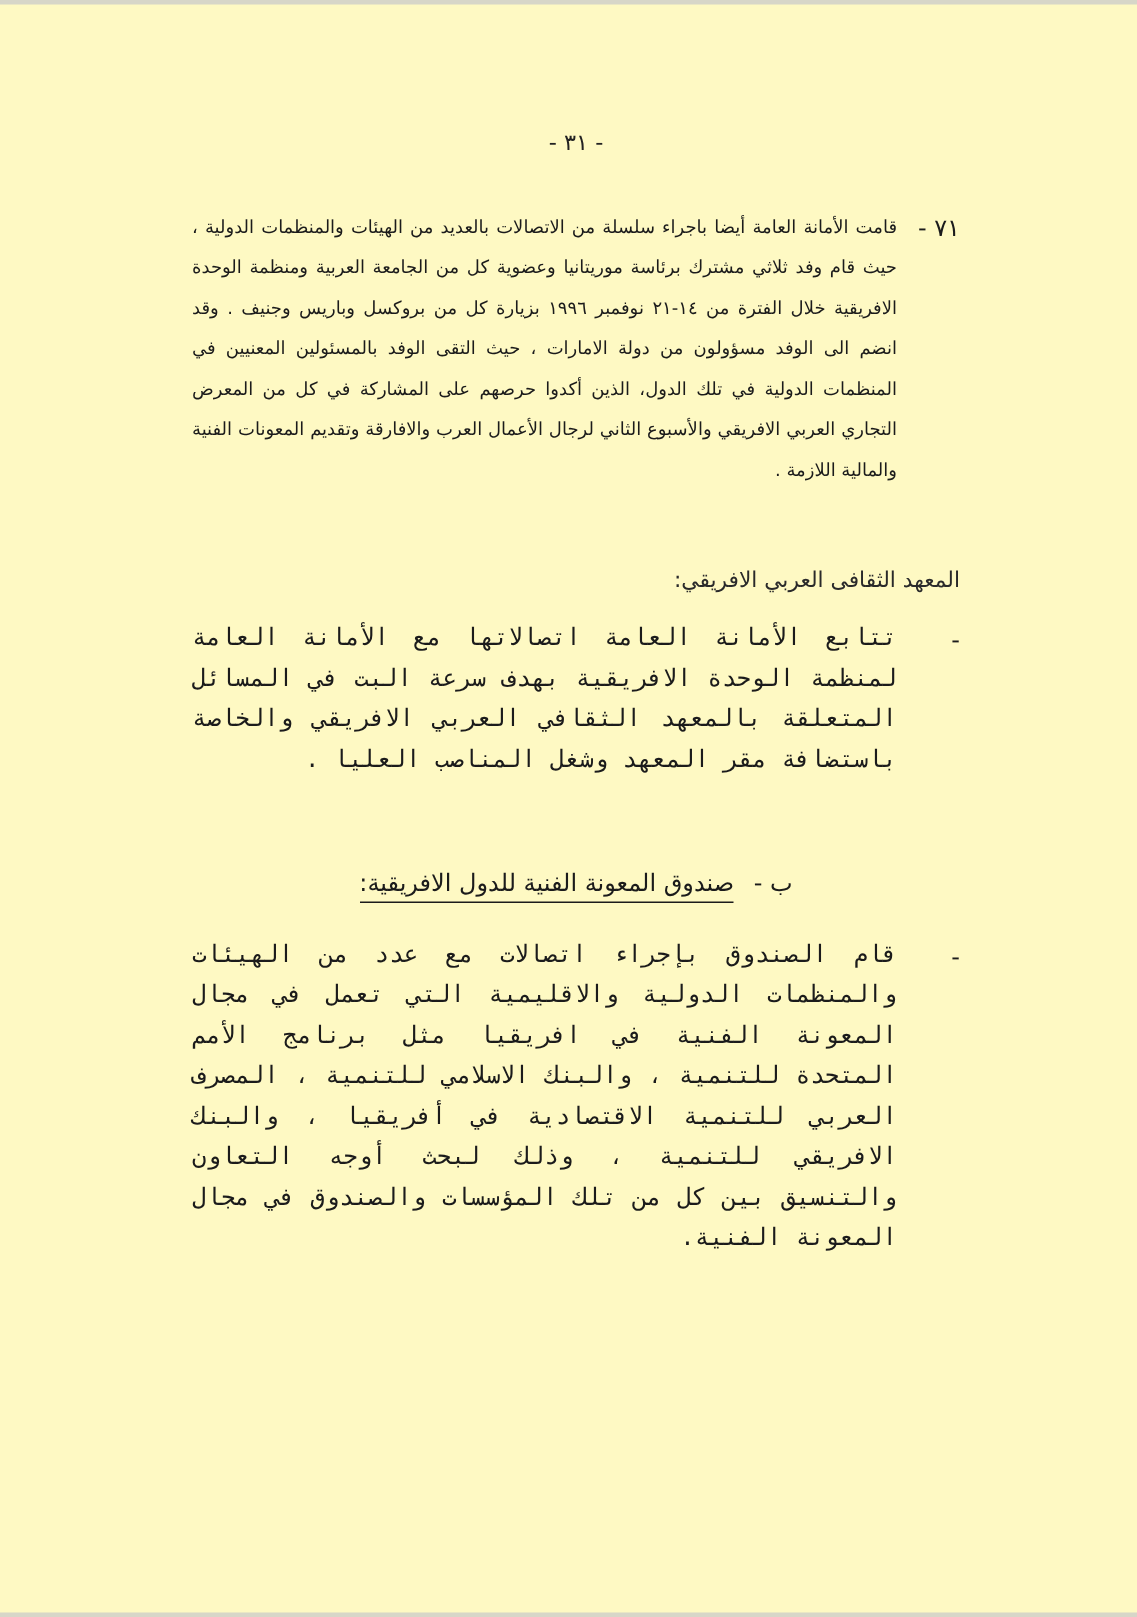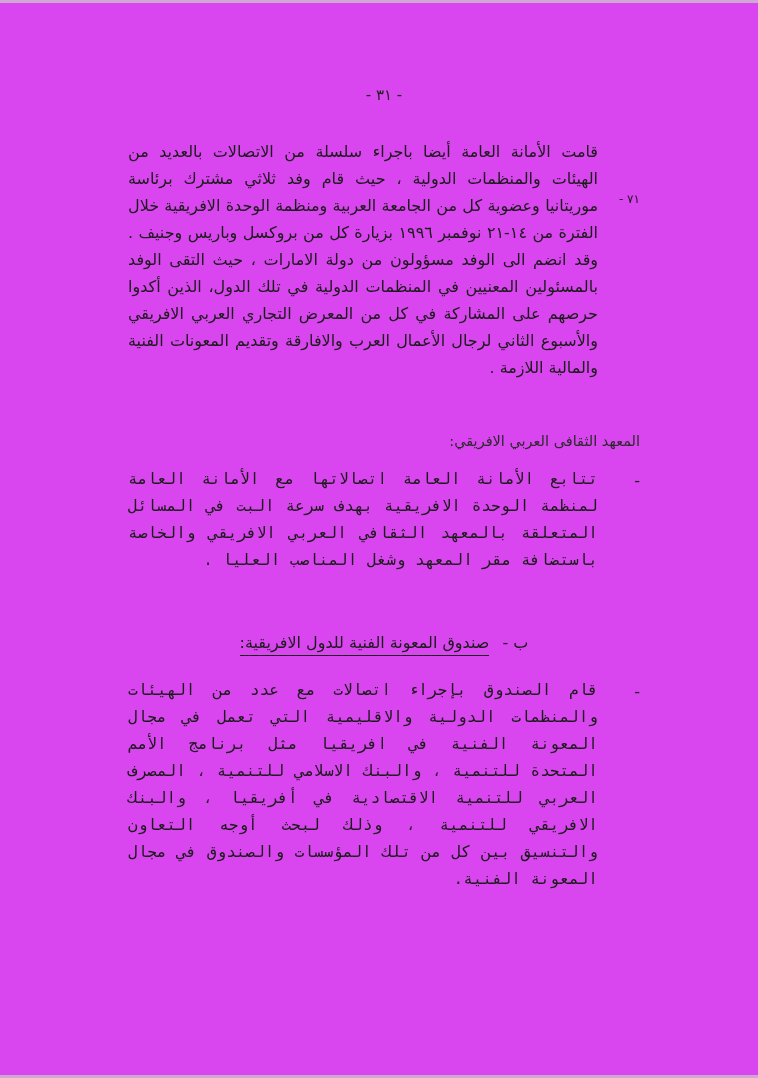--- a/index.html
+++ b/index.html
@@ -5,21 +5,21 @@
   html, body {
     margin: 0;
     padding: 0;
     background: #ffffff;
   }
   .page {
     position: relative;
     width: 758px;
     height: 1078px;
     margin: 0 auto;
-    background: #d946ef;
+    background: #fef9c3;
     overflow: hidden;
     font-family: "DejaVu Sans", sans-serif;
     color: #1b1b1b;
   }
   .scan-edge-top {
     position: absolute;
     top: 0; left: 0; right: 0;
     height: 3px;
     background: #c9c9c9;
     opacity: 0.75;
@@ -45,28 +45,27 @@
     letter-spacing: 1px;
     color: #222;
   }
   .numbered-item {
     display: flex;
     direction: rtl;
     margin-top: 34px;
   }
   .numbered-item .marker {
     flex: 0 0 42px;
-    font-size: 12px;
+    font-size: 16px;
     line-height: 27px;
     white-space: nowrap;
-    margin-top: 48px;
   }
   .numbered-item .item-text {
     flex: 1;
-    font-size: 16px;
+    font-size: 12px;
     line-height: 27px;
     text-align: justify;
   }
   .sub-heading {
     margin-top: 52px;
     font-size: 14.5px;
     text-align: right;
     color: #2a2a2a;
   }
   .dash-item {

